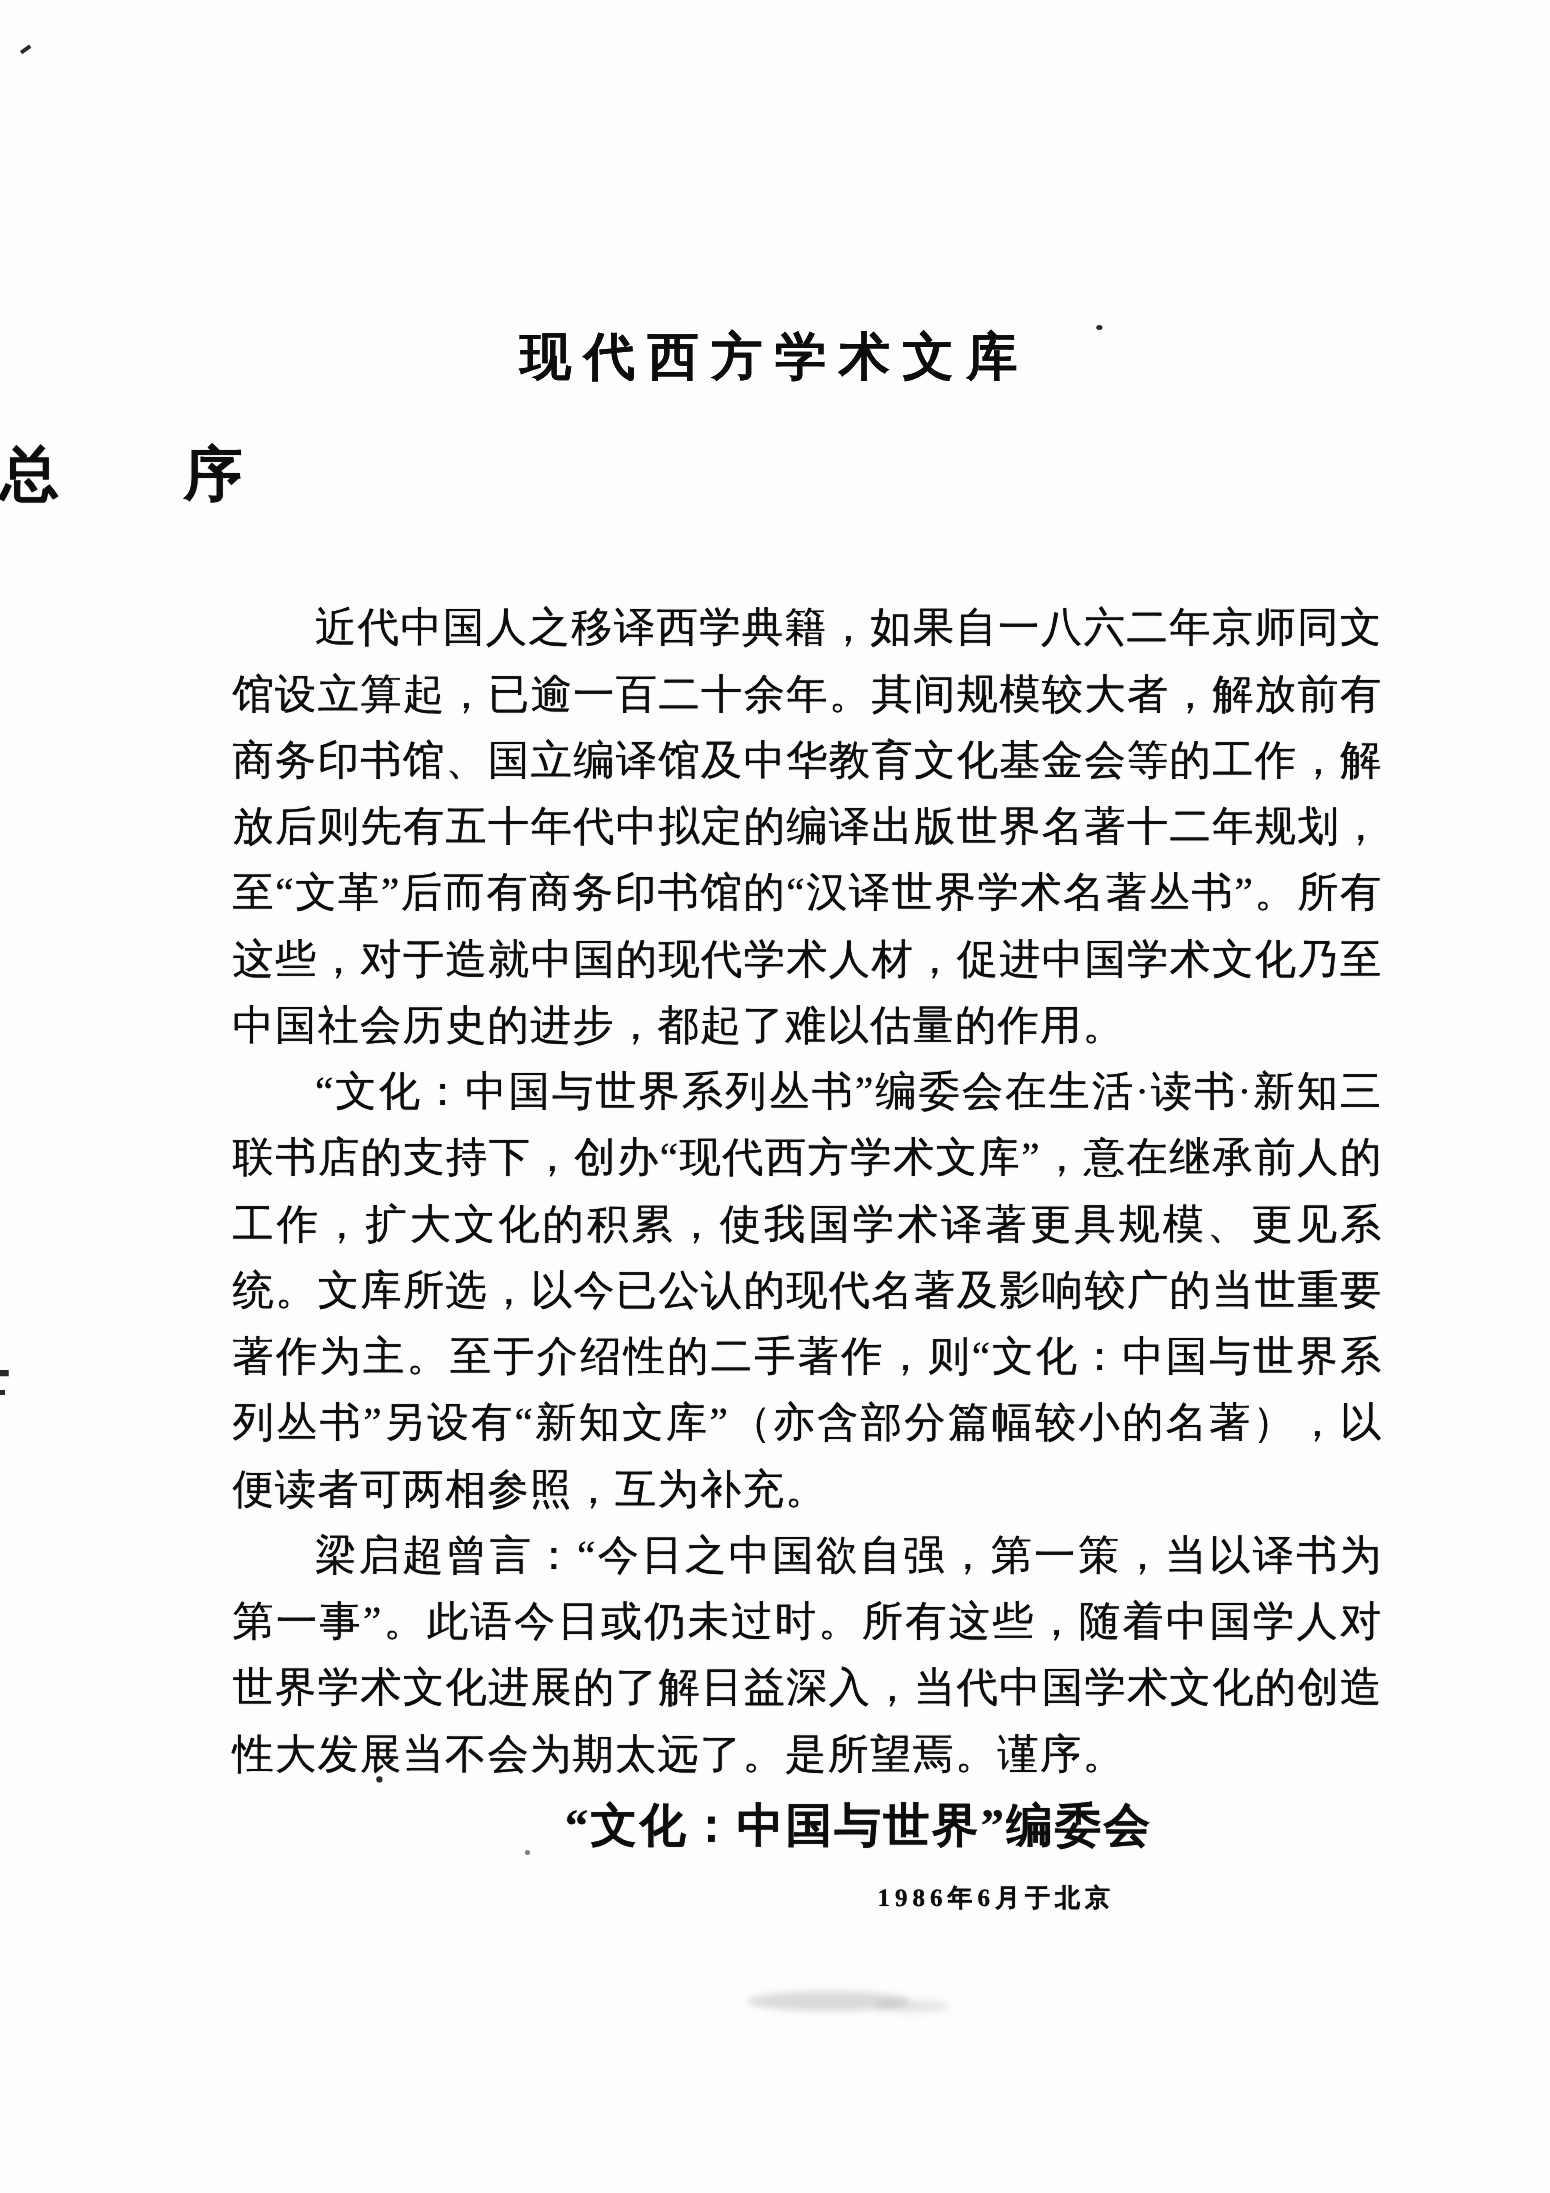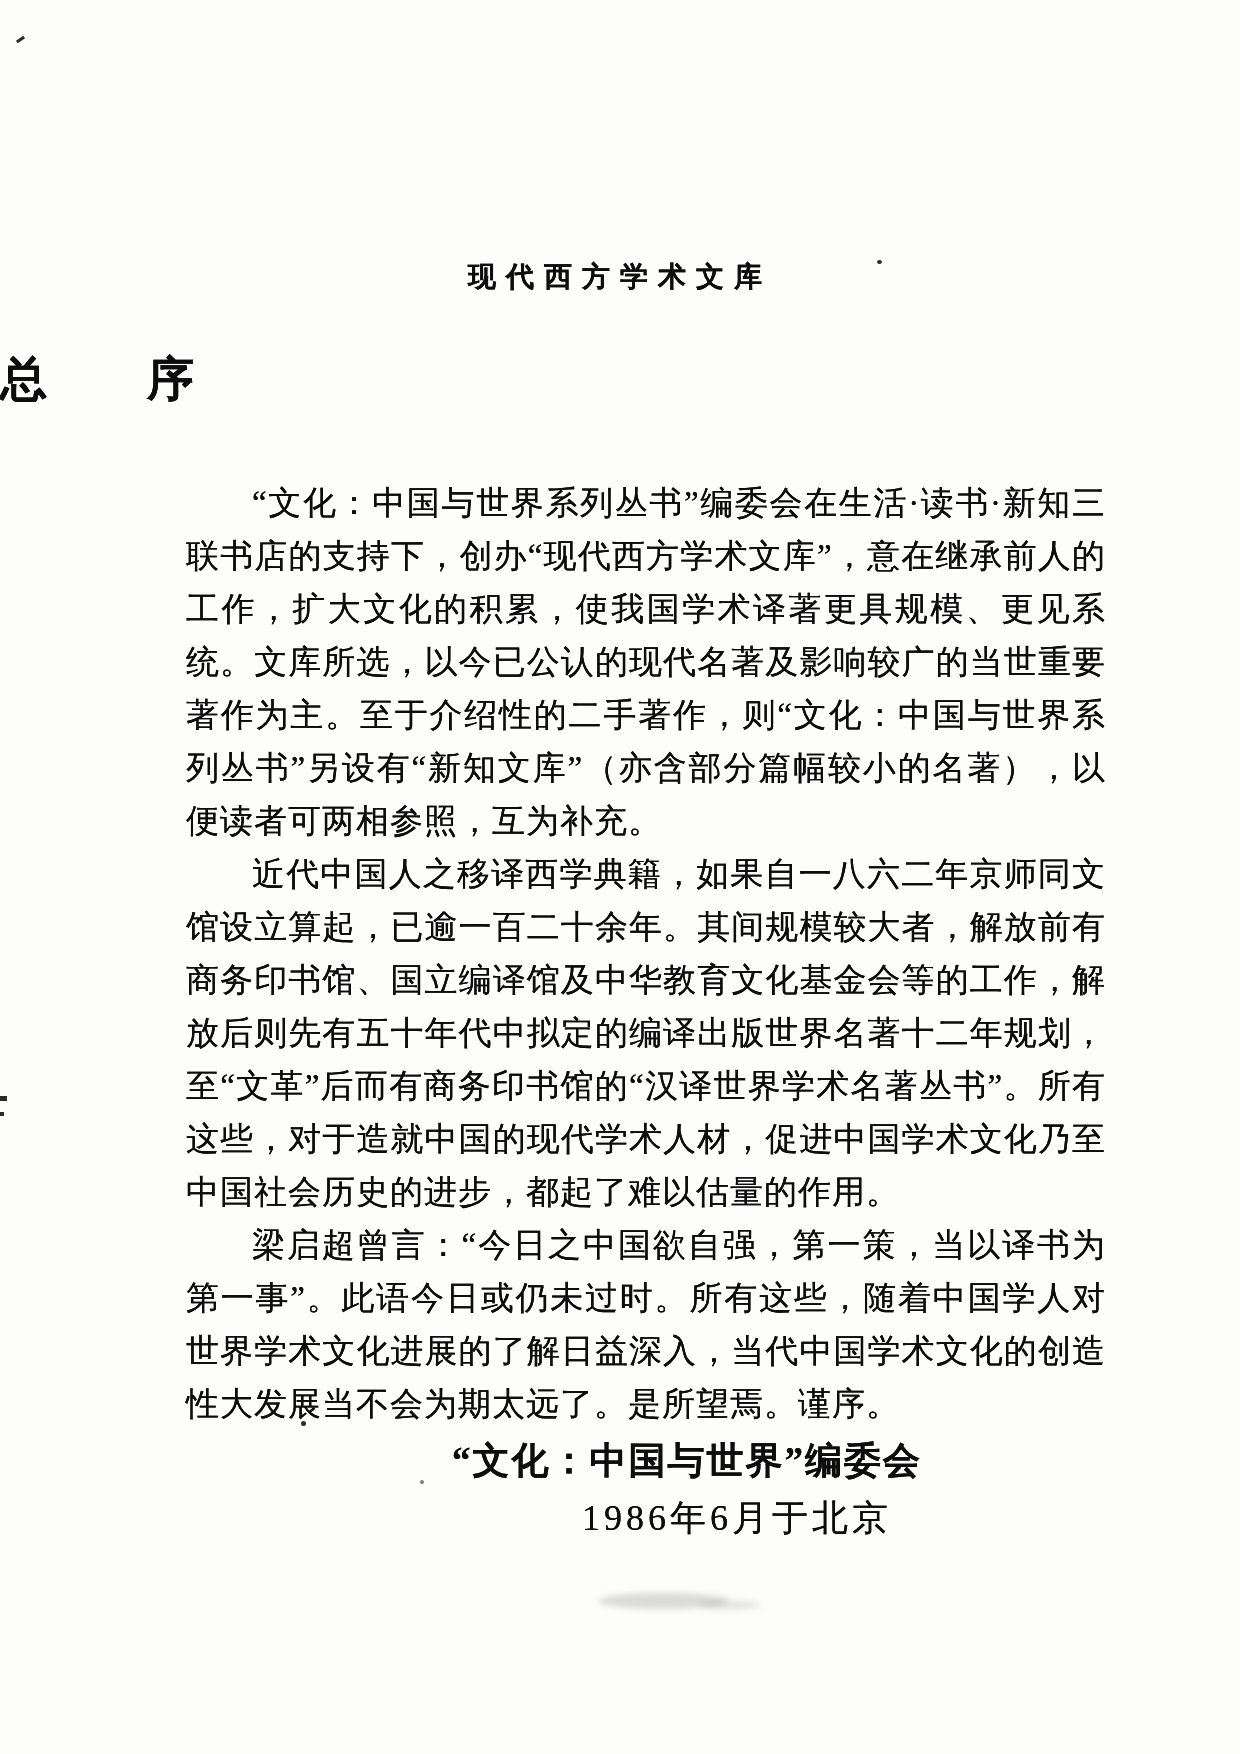--- a/index.html
+++ b/index.html
@@ -16,21 +16,21 @@
     overflow: hidden;
     color: #0d0d0d;
     font-family: "Liberation Serif", "DejaVu Serif", serif;
   }
   .series-title {
     position: absolute;
     top: 258px;
     left: 0;
     width: 100%;
     text-align: center;
-    font-size: 28px;
+    font-size: 41px;
     font-weight: bold;
     letter-spacing: 10px;
     text-shadow: 0 0 0.5px #000;
   }
   .preface-heading {
     position: absolute;
     top: 348px;
     left: 0;
     width: 100%;
     font-size: 47px;
@@ -61,24 +61,24 @@
     right: 318px;
     text-align: right;
     text-shadow: 0 0 0.6px #000;
   }
   .sig-committee {
     font-size: 37px;
     font-weight: bold;
     letter-spacing: 2px;
   }
   .sig-date {
-    font-size: 36px;
-    font-weight: normal;
+    font-size: 20px;
+    font-weight: bold;
     letter-spacing: 4px;
-    margin-top: 8px;
+    margin-top: 19px;
     margin-right: 30px;
   }
   
   .artifact { position: absolute; background: #2a2a2a; }
   .speck-tl { top: 38px; left: 16px; width: 9px; height: 3px; transform: rotate(-35deg); }
   .speck-title-dot { top: 260px; left: 877px; width: 5px; height: 4px; border-radius: 50%; }
   .speck-left-a { top: 1096px; left: 0; width: 7px; height: 5px; }
   .speck-left-b { top: 1112px; left: 0; width: 4px; height: 4px; }
   .speck-mid-dot { top: 1421px; left: 301px; width: 5px; height: 5px; border-radius: 50%; }
   .speck-low-dot { top: 1480px; left: 420px; width: 4px; height: 4px; border-radius: 50%; opacity: .6; }
@@ -98,22 +98,22 @@
 </head>
 <body>
 
 <div class="page">
 
   <div class="series-title">现代西方学术文库</div>
 
   <div class="preface-heading">总　　序</div>
 
   <div class="preface-body">
+    <p>近代中国人之移译西学典籍，如果自一八六二年京师同文馆设立算起，已逾一百二十余年。其间规模较大者，解放前有商务印书馆、国立编译馆及中华教育文化基金会等的工作，解放后则先有五十年代中拟定的编译出版世界名著十二年规划，至“文革”后而有商务印书馆的“汉译世界学术名著丛书”。所有这些，对于造就中国的现代学术人材，促进中国学术文化乃至中国社会历史的进步，都起了难以估量的作用。</p>
     <p>“文化：中国与世界系列丛书”编委会在生活·读书·新知三联书店的支持下，创办“现代西方学术文库”，意在继承前人的工作，扩大文化的积累，使我国学术译著更具规模、更见系统。文库所选，以今已公认的现代名著及影响较广的当世重要著作为主。至于介绍性的二手著作，则“文化：中国与世界系列丛书”另设有“新知文库”（亦含部分篇幅较小的名著），以便读者可两相参照，互为补充。</p>
-    <p>近代中国人之移译西学典籍，如果自一八六二年京师同文馆设立算起，已逾一百二十余年。其间规模较大者，解放前有商务印书馆、国立编译馆及中华教育文化基金会等的工作，解放后则先有五十年代中拟定的编译出版世界名著十二年规划，至“文革”后而有商务印书馆的“汉译世界学术名著丛书”。所有这些，对于造就中国的现代学术人材，促进中国学术文化乃至中国社会历史的进步，都起了难以估量的作用。</p>
     <p>梁启超曾言：“今日之中国欲自强，第一策，当以译书为第一事”。此语今日或仍未过时。所有这些，随着中国学人对世界学术文化进展的了解日益深入，当代中国学术文化的创造性大发展当不会为期太远了。是所望焉。谨序。</p>
   </div>
 
   <div class="signature-block">
     <div class="sig-committee">“文化：中国与世界”编委会</div>
     <div class="sig-date">1986年6月于北京</div>
   </div>
 
   <div class="artifact speck-tl"></div>
   <div class="artifact speck-title-dot"></div>

